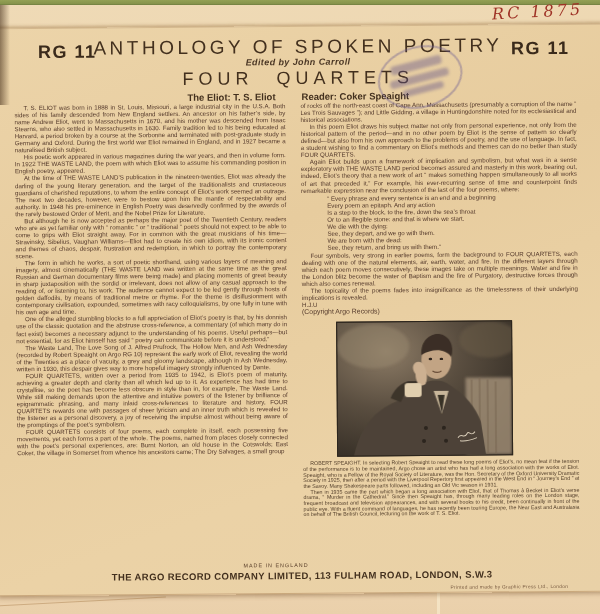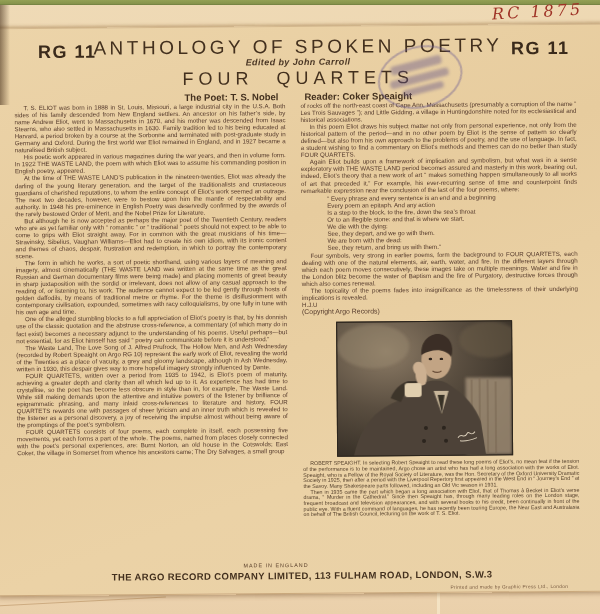--- a/index.html
+++ b/index.html
@@ -83,21 +83,21 @@
   </div>
 
   <div class="sleeve">
 
     <div class="rg l">RG 11</div>
     <div class="rg r">RG 11</div>
     <div class="series-title">ANTHOLOGY OF SPOKEN POETRY</div>
     <div class="edited">Edited by John Carroll</div>
     <div class="album-title">FOUR QUARTETS</div>
     <div class="credits">
-      <span>The Poet: T. S. Nobel</span><span class="gap"></span><span>Reader: Coker Speaight</span>
+      <span>The Eliot: T. S. Eliot</span><span class="gap"></span><span>Reader: Coker Speaight</span>
     </div>
 
     <div class="stamp">
       <div class="ring"></div>
       <div class="smear1"></div>
       <div class="smear2"></div>
       <div class="smear3"></div>
     </div>
 
     <div class="col lcol">

